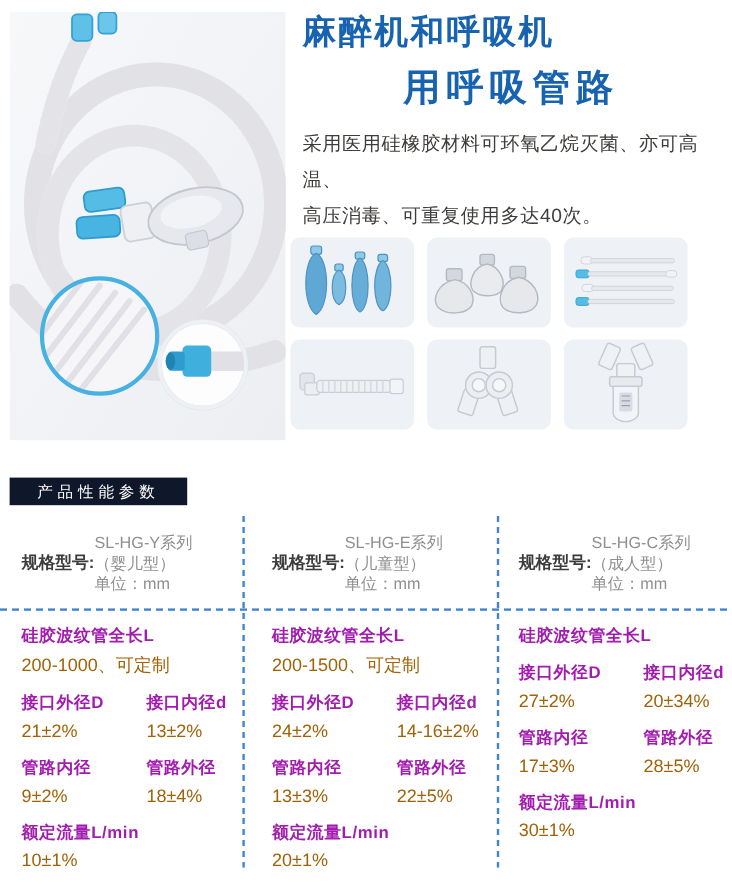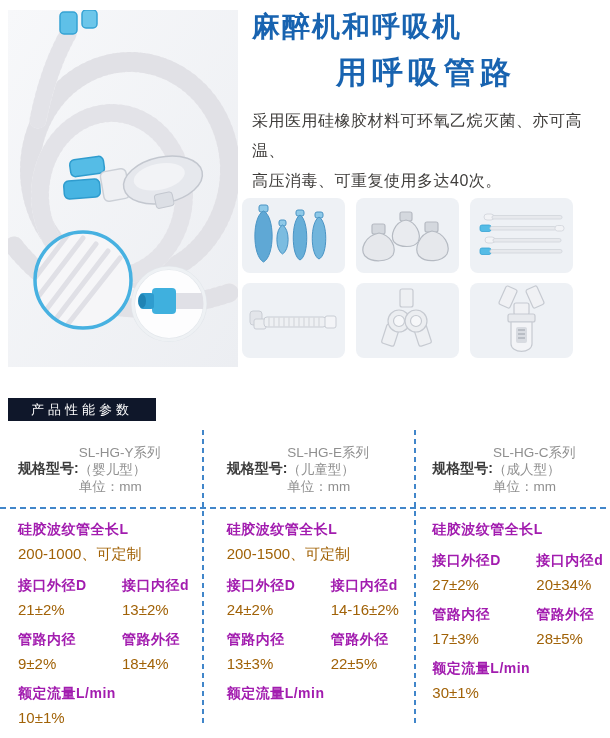--- a/index.html
+++ b/index.html
@@ -288,20 +288,21 @@
         <div class="val">14-16±2%</div>
       </div>
       <div class="pair">
         <div class="lbl">管路内径</div>
         <div class="lbl">管路外径</div>
         <div class="val">13±3%</div>
         <div class="val">22±5%</div>
       </div>
       <div class="row">
         <div class="lbl">额定流量L/min</div>
+        <div class="val">20±1%</div>
       </div>
     </div>
   </div>
 
   <div class="col c3">
     <div class="col-head">
       <span class="spec-label">规格型号:</span>
       <div class="spec-value">
         <div>SL-HG-C系列</div>
         <div>（成人型）</div>

